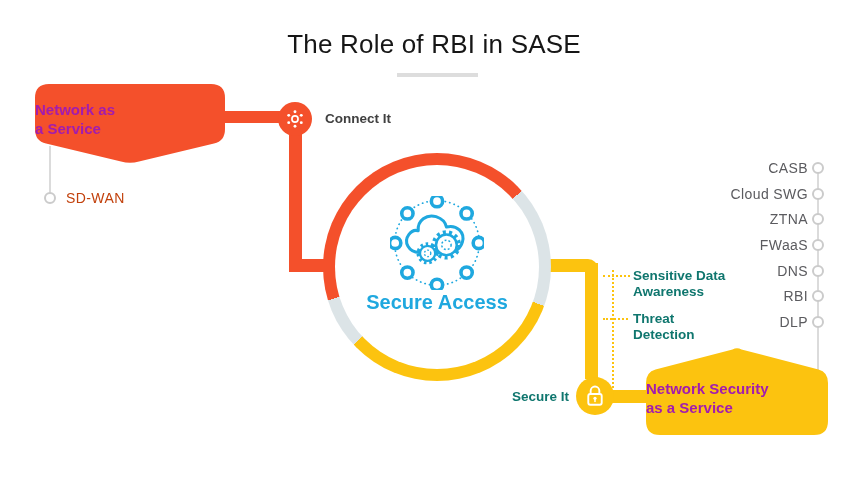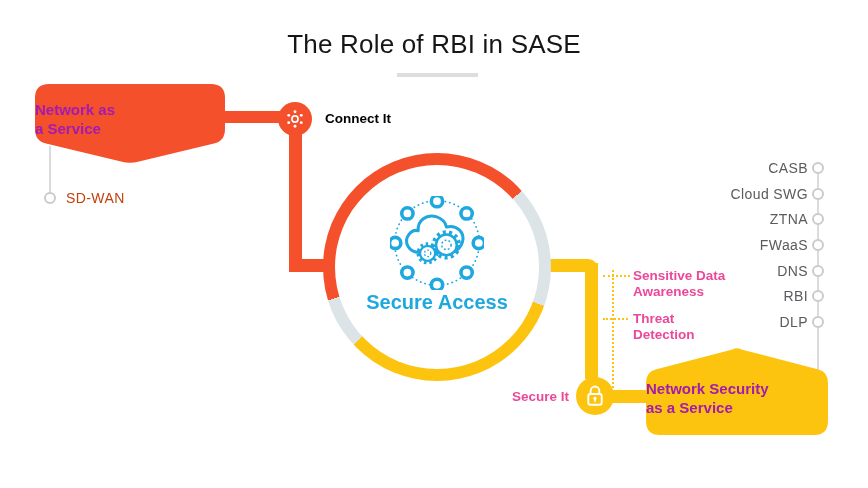--- a/index.html
+++ b/index.html
@@ -30,22 +30,22 @@
   .ring-inner{position:absolute;left:12px;top:12px;right:12px;bottom:12px;
               border-radius:50%;background:#fff;}
   .sase-label{position:absolute;left:0;right:0;top:141px;text-align:center;
               color:#1fa8df;font-weight:bold;font-size:20px;line-height:17px;}
   
   .node-orange{left:278px;top:102px;width:34px;height:34px;border-radius:50%;
                background:#f4502b;display:flex;align-items:center;justify-content:center;}
   .node-yellow{left:576px;top:377px;width:38px;height:38px;border-radius:50%;
                background:#fcc30f;display:flex;align-items:center;justify-content:center;}
   .small-label{font-size:13.5px;font-weight:600;line-height:16px;}
-  .orange-text{color:#000000;}
-  .yellow-text{color:#ec4899;}
+  .orange-text{color:#404040;}
+  .yellow-text{color:#0f766e;}
   .svc-label{position:absolute;right:60px;width:150px;text-align:right;
              color:#5b5b5f;font-size:14px;letter-spacing:.4px;line-height:16px;}
   .svc-node{position:absolute;left:812px;}
 </style>
 </head>
 <body>
 
 <div class="stage">
 
   <div class="abs title">The Role of RBI in SASE</div>

